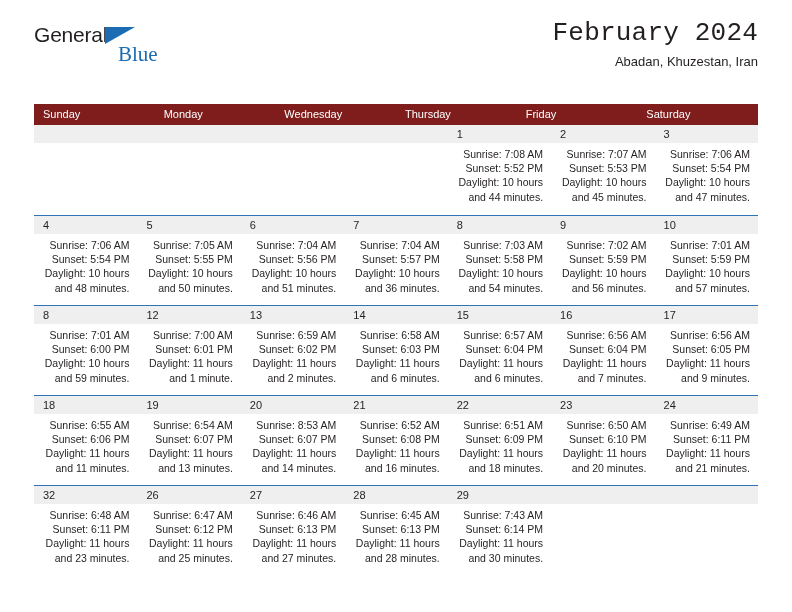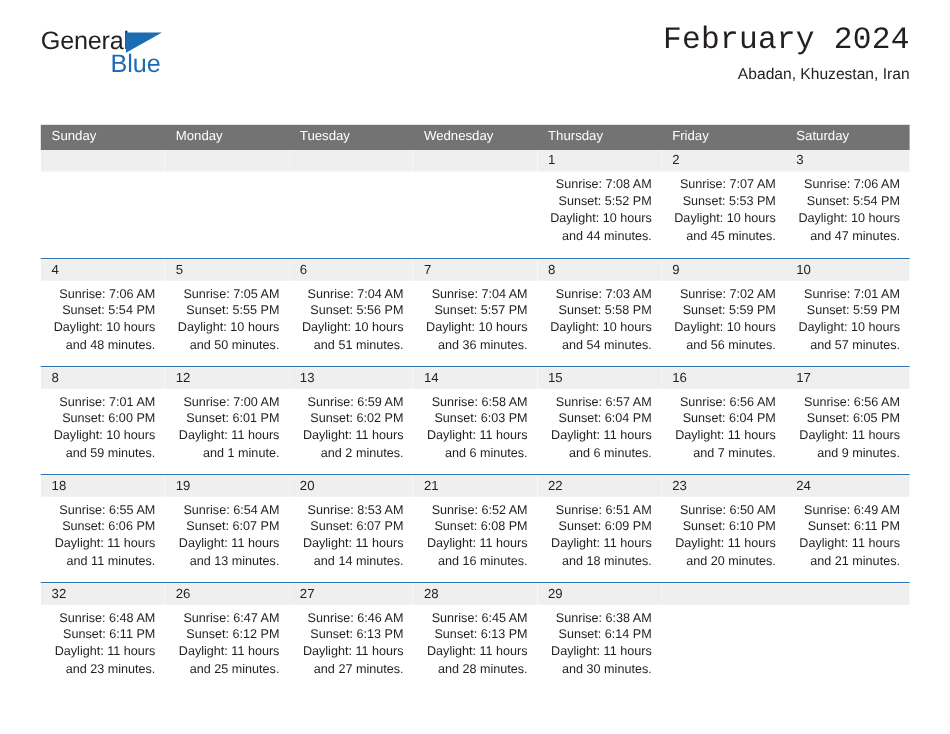--- a/index.html
+++ b/index.html
@@ -47,22 +47,23 @@
     border-bottom: 17px solid transparent;
     vertical-align: bottom;
     margin-left: -2px;
     margin-bottom: 2px;
   }
   .logo-blue {
     display: block;
     font-size: 21px;
     color: #1b6cb3;
     line-height: 20px;
-    margin-left: 58px;
+    margin-left: 84px;
     margin-top: -2px;
+    font-family: Liberation Serif, serif;
   }
   .title-wrap {
     position: absolute;
     right: 0;
     top: 18px;
     text-align: right;
   }
   .cal-title {
     font-size: 26px;
     font-weight: normal;
@@ -80,21 +81,21 @@
 
   
   .calendar {
     position: absolute;
     left: 34px;
     top: 104px;
     width: 724px;
   }
   .weekday-row {
     display: flex;
-    background: #737373;
+    background: #7f1d1d;
     height: 21px;
   }
   .weekday {
     flex: 1 1 0;
     color: #ffffff;
     font-size: 11px;
     line-height: 21px;
     padding-left: 9px;
     white-space: nowrap;
   }
@@ -144,21 +145,20 @@
     <div class="title-wrap">
       <div class="cal-title">February 2024</div>
       <div class="cal-subtitle">Abadan, Khuzestan, Iran</div>
     </div>
   </div>
 
   <div class="calendar">
     <div class="weekday-row">
       <div class="weekday">Sunday</div>
       <div class="weekday">Monday</div>
-      <div class="weekday">Tuesday</div>
       <div class="weekday">Wednesday</div>
       <div class="weekday">Thursday</div>
       <div class="weekday">Friday</div>
       <div class="weekday">Saturday</div>
     </div>
     <div id="weeks-container">
         <div class="week-row first">
           <div class="day-cell empty">
             <div class="day-band"></div>
           </div>
@@ -485,21 +485,21 @@
               <div>Sunset: 6:13 PM</div>
               <div>Daylight: 11 hours</div>
               <div>and 28 minutes.</div>
             </div>
           </div>
           <div class="day-cell">
             <div class="day-band">
               <div class="day-num">29</div>
             </div>
             <div class="day-info">
-              <div>Sunrise: 6:38 AM</div>
+              <div>Sunrise: 7:43 AM</div>
               <div>Sunset: 6:14 PM</div>
               <div>Daylight: 11 hours</div>
               <div>and 30 minutes.</div>
             </div>
           </div>
           <div class="day-cell empty">
             <div class="day-band"></div>
           </div>
           <div class="day-cell empty">
             <div class="day-band"></div>

